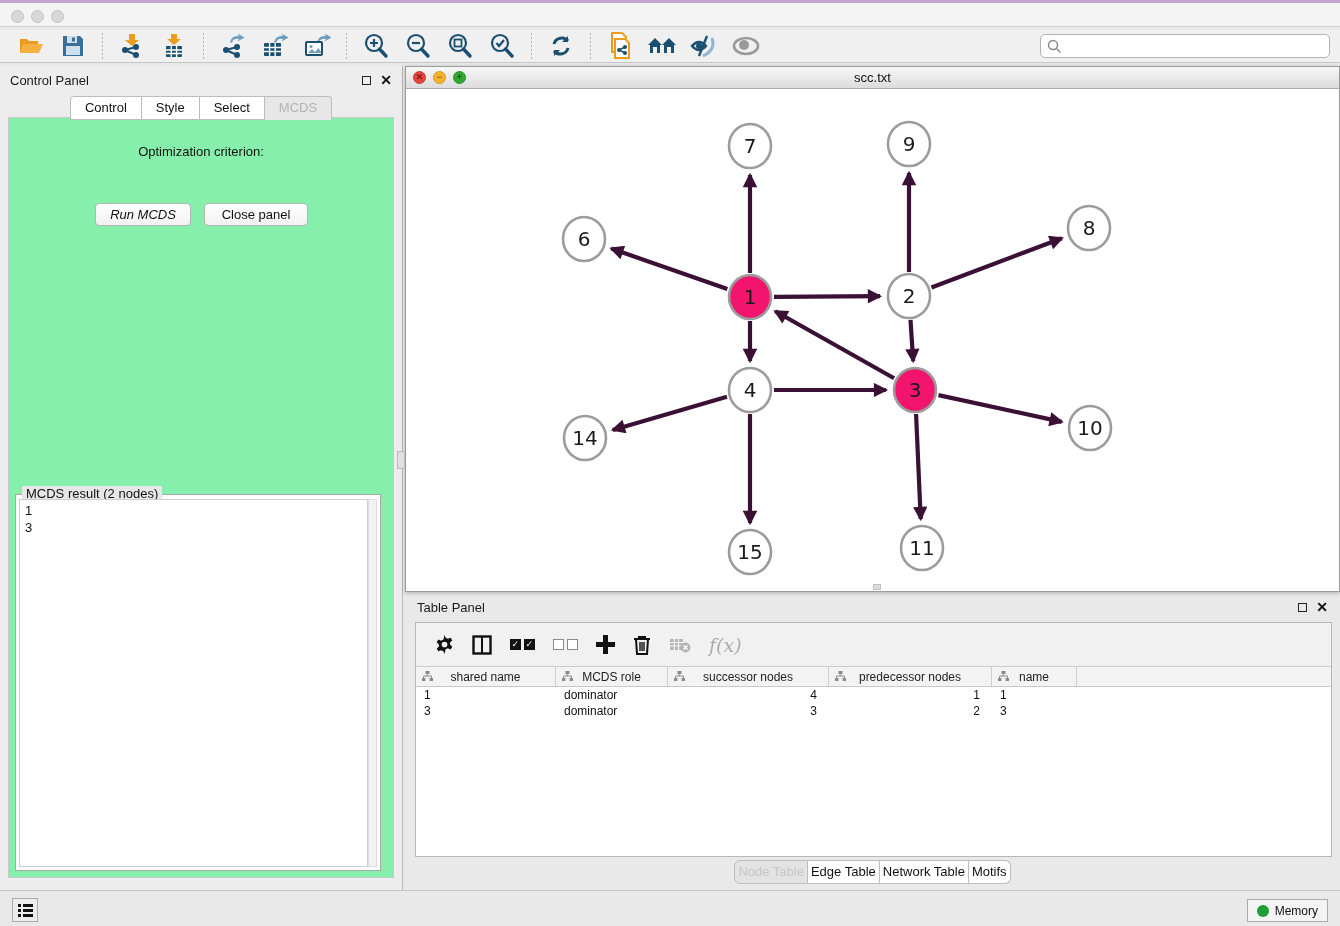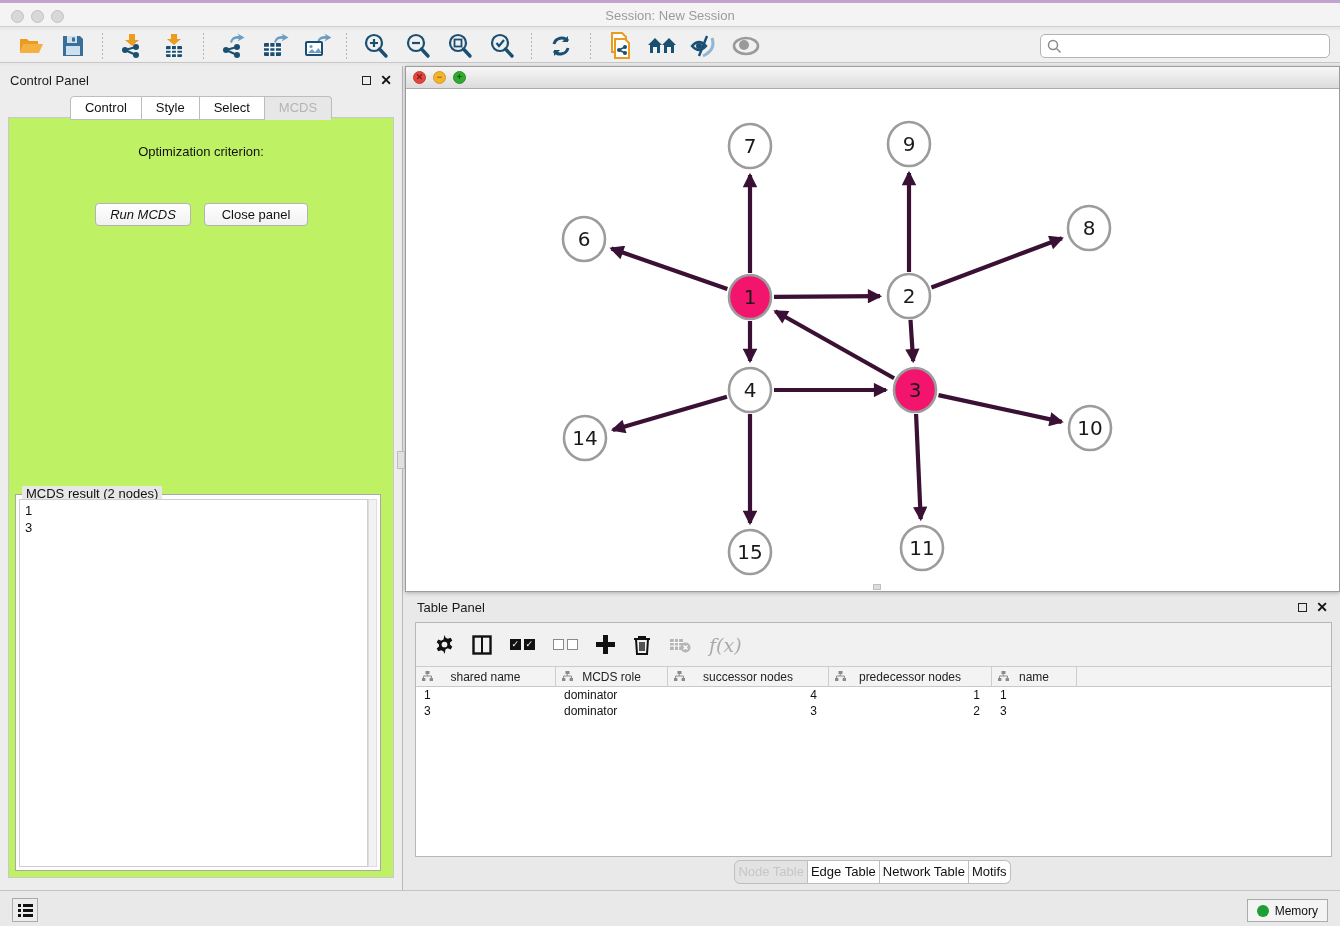--- a/index.html
+++ b/index.html
@@ -36,21 +36,21 @@
   .close-icon { font-size:14px; font-weight:bold; color:#111; line-height:1; }
 
   #cp-tabs { position:absolute; left:0; right:0; top:30px; display:flex; justify-content:center; z-index:3; }
   .cp-tab { font-size:13px; padding:3px 14px 4px; background:#fff; border:1px solid #bdbdbd;
     border-left-width:0; color:#111; }
   .cp-tab:first-child { border-left-width:1px; border-top-left-radius:4px; }
   .cp-tab:last-child { border-top-right-radius:4px; }
   .cp-tab.active { background:#e7e7e7; color:#b4b4b4; border-bottom-color:#e7e7e7; }
 
   #cp-content { position:absolute; left:8px; right:8px; top:51px; bottom:12px;
-    background:#bef264; border:1px solid #c9c9c9; }
+    background:#86efac; border:1px solid #c9c9c9; }
   #opt-label { margin-top:26px; text-align:center; font-size:13px; color:#111; }
   #opt-select { position:absolute; left:37px; right:34px; top:52px; height:22px; background:#fff;
     border:1px solid #b5b5b5; border-radius:4px; font-size:13px; display:flex; align-items:center;
     padding:0 8px; color:#111; }
   .stepper { margin-left:auto; display:flex; flex-direction:column; align-items:center; gap:1px; }
   .chev { width:7px; height:7px; border:solid #555; border-width:0 1.6px 1.6px 0; }
   .chev.up { transform:rotate(-135deg); margin-bottom:-2px; }
   .chev.down { transform:rotate(45deg); margin-top:-2px; }
   .cp-btn { position:absolute; top:85px; height:23px; background:linear-gradient(#ffffff,#f1f1f1);
     border:1px solid #b4b4b4; border-radius:4px; font-size:13px; color:#111;
@@ -127,21 +127,20 @@
 
   svg.ic { display:block; }
 </style>
 </head>
 <body>
 
 <div id="titlebar" class="abs">
   <span class="tl-dot" style="left:11px"></span>
   <span class="tl-dot" style="left:31px"></span>
   <span class="tl-dot" style="left:51px"></span>
-  <div id="win-title">Session: New Session</div>
 </div>
 
 <div id="toolbar" class="abs">
   <span class="tb-icon">
     <svg class="ic" width="26" height="22" viewBox="0 0 26 22">
         <path d="M2 4 h7 l2 2 h9 v3 H6 L2 18 Z" fill="#eb9c1f"></path>
         <path d="M6 9 h19 l-4 9 H2 Z" fill="#f4b142"></path>
       </svg>
   </span>
   <span class="tb-icon">
@@ -308,20 +307,21 @@
     </div>
   </div>
 </div>
 <div id="split-handle" class="abs"></div>
 
 <div id="network-window" class="abs">
   <div id="net-titlebar">
     <span class="net-dot red">✕</span>
     <span class="net-dot yellow">−</span>
     <span class="net-dot green">+</span>
+    <span id="net-title">scc.txt</span>
   </div>
   <div id="graph-canvas">
     <svg id="graph-svg" xmlns="http://www.w3.org/2000/svg">
         <defs>
           <marker id="arrow" viewBox="0 0 10 10" refX="8.5" refY="5" markerWidth="4.6" markerHeight="3.4" orient="auto" markerUnits="strokeWidth">
             <path d="M0 0 L10 5 L0 10 z" fill="#3a1135"></path>
           </marker>
         </defs>
         <line x1="344" y1="184" x2="344" y2="86" stroke="#3a1135" stroke-width="4.2" marker-end="url(#arrow)"></line>
         <line x1="321.34314698911055" y1="200.08375015282175" x2="205.37703072149142" y2="159.56546856534038" stroke="#3a1135" stroke-width="4.2" marker-end="url(#arrow)"></line>

